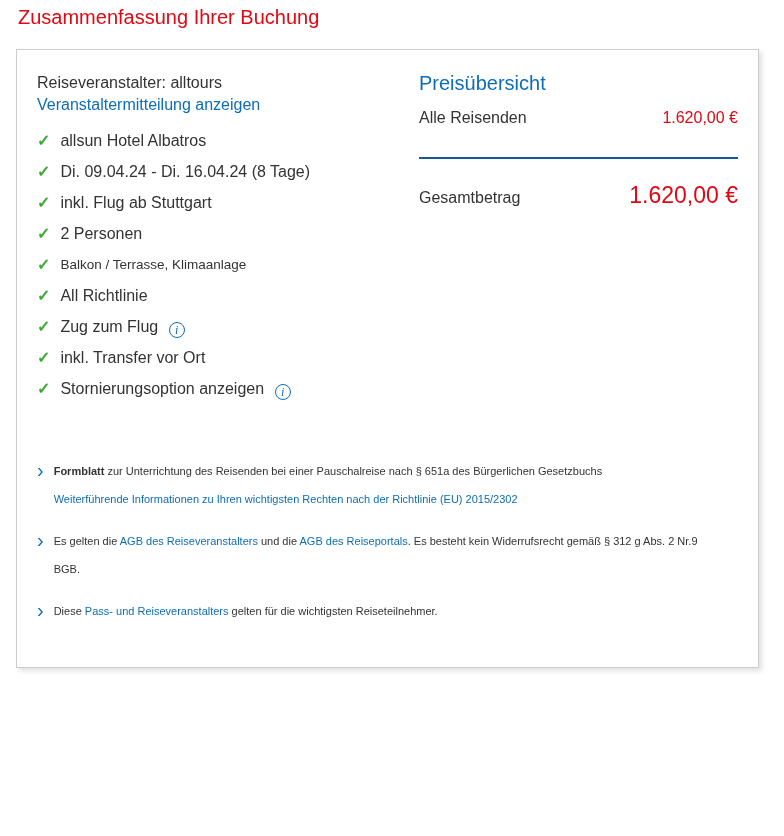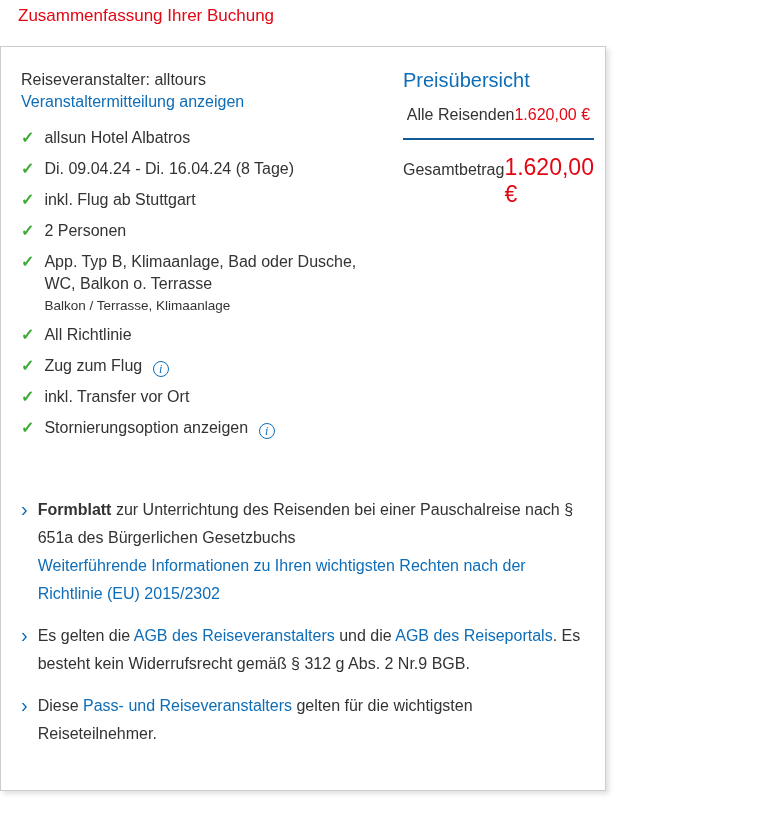--- a/index.html
+++ b/index.html
@@ -7,27 +7,28 @@
   body {
     width: 784px;
     height: 836px;
     font-family: "Liberation Sans", sans-serif;
     color: #333333;
     overflow: hidden;
     position: relative;
   }
   .page-title {
     color: #e30613;
-    font-size: 17px;
+    font-size: 20px;
     font-weight: 400;
     margin: 6px 0 20px 18px;
     letter-spacing: 0;
   }
   .card {
-    width: 606px;
+    margin-left: 16px;
+    width: 743px;
     background: #ffffff;
     border: 1px solid #cccccc;
     box-shadow: 3px 3px 5px rgba(0,0,0,0.12);
     padding: 22px 20px 28px 20px;
   }
   .card-top { display: flex; }
   .left-col { width: 362px; flex: 0 0 362px; }
   .right-col { flex: 1; padding-left: 20px; }
 
   .operator-line { font-size: 16px; color: #333; line-height: 22px; }
@@ -79,39 +80,39 @@
     font-size: 20px;
     font-weight: 400;
   }
   .price-heading { margin-bottom: 14px; }
   .price-row, .total-row {
     display: flex;
     justify-content: space-between;
     align-items: baseline;
     font-size: 16px;
   }
-  .price-row { padding-bottom: 14px; justify-content: center; }
+  .price-row { padding-bottom: 30px; }
   .price-value { color: #e30613; font-size: 16px; }
   .price-divider { border: 0; border-top: 2px solid #155a96; height: 0; }
-  .total-row { padding-top: 14px; }
+  .total-row { padding-top: 23px; }
   .total-value { color: #e30613; font-size: 23px; }
 
   .legal { margin-top: 48px; }
   .legal-heading { margin-bottom: 16px; }
   .legal-item { display: flex; margin-bottom: 14px; }
   .chevron-icon {
     color: #0d6db8;
     font-size: 20px;
     line-height: 26px;
     margin-right: 10px;
     flex: 0 0 auto;
     font-weight: 400;
   }
   .legal-text {
-    font-size: 16px;
+    font-size: 11px;
     line-height: 28px;
     max-width: 672px;
   }
   .legal-text b { font-weight: 700; }
   .legal-link-line { display: block; }
 </style>
 </head>
 <body>
 
 <h1 class="page-title">Zusammenfassung Ihrer Buchung</h1>
@@ -136,21 +137,20 @@
           <span class="check-icon">✓</span>
           <span class="li-body">inkl. Flug ab Stuttgart</span>
         </li>
         <li>
           <span class="check-icon">✓</span>
           <span class="li-body">2 Personen</span>
         </li>
         <li>
           <span class="check-icon">✓</span>
           <span class="li-body">
-            <span>App. Typ B, Klimaanlage, Bad oder Dusche, WC, Balkon o. Terrasse</span>
             <span class="li-sub" style="display:block;">Balkon / Terrasse, Klimaanlage</span>
           </span>
         </li>
         <li>
           <span class="check-icon">✓</span>
           <span class="li-body">All Richtlinie</span>
         </li>
         <li>
           <span class="check-icon">✓</span>
           <span class="li-body">

